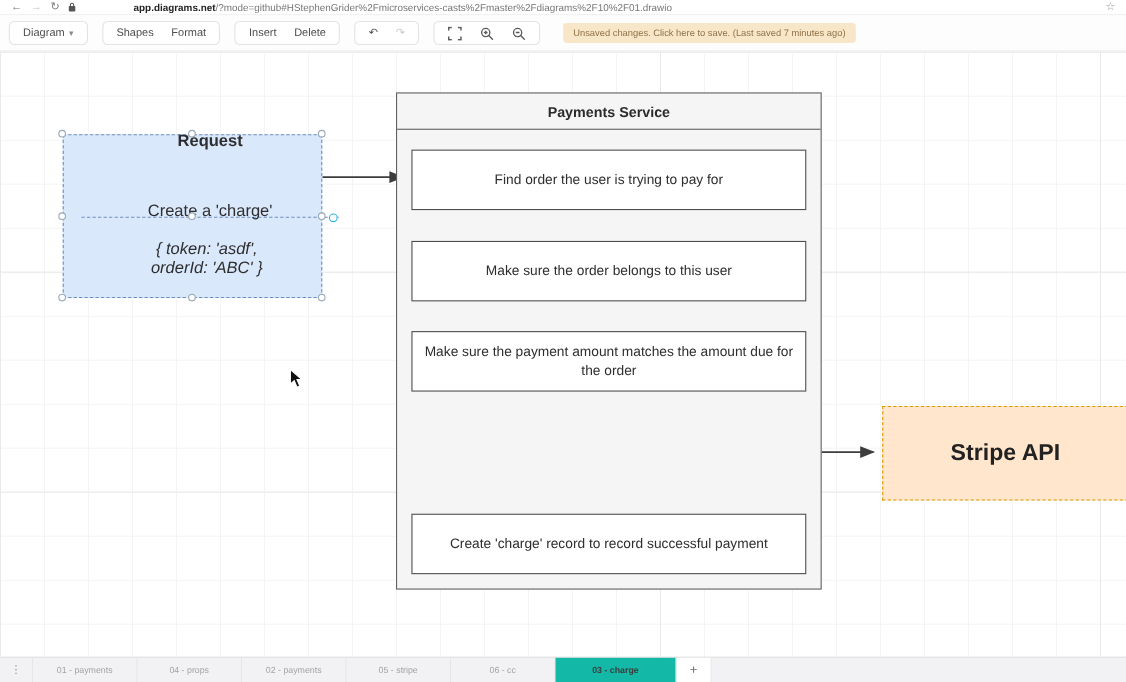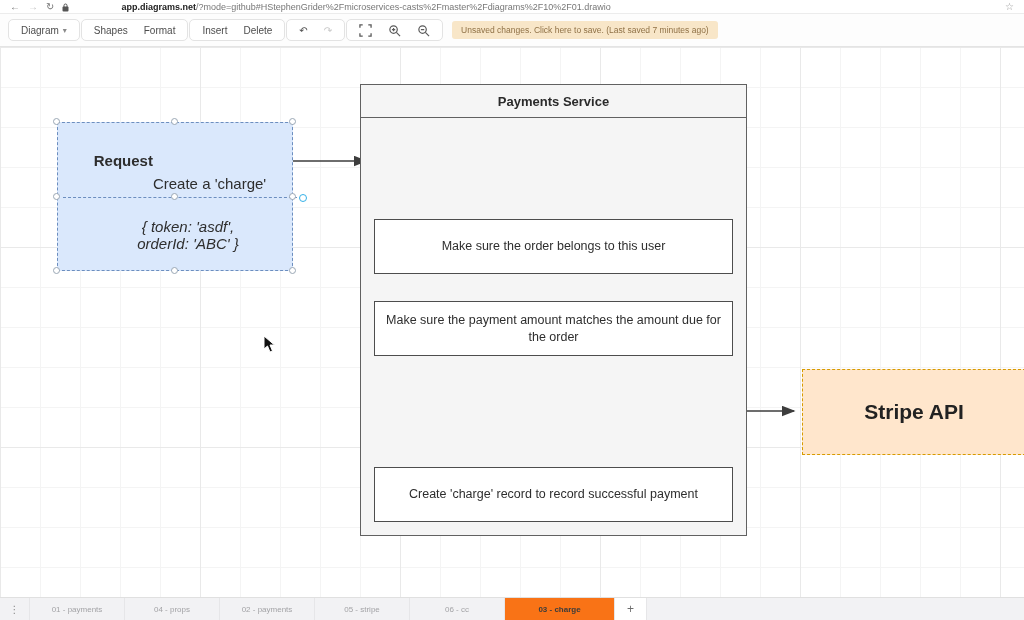--- a/index.html
+++ b/index.html
@@ -13,21 +13,21 @@
   .nav-ico { color:#757575; font-size:10px; line-height:10px; }
   .nav-ico.dim { color:#c4c4c4; }
   .lock-icon { width:7px; height:9px; display:inline-block; }
   .url { font-size:9px; color:#777; white-space:nowrap; overflow:hidden; }
   .url b { color:#222; font-weight:700;margin-left:44px; }
   .star { margin-left:auto; color:#9a9a9a; font-size:10px; }
 
   
   .toolbar { position:absolute; left:0; top:14px; width:1024px; height:33px;
     background:#fdfdfd; border-bottom:1px solid #e4e4e4;
-    display:flex; align-items:center; gap:1px; padding:0 8px; }
+    display:flex; align-items:center; gap:13px; padding:0 8px; }
   .tb-group { display:flex; align-items:center; border:1px solid #e3e3e3;
     border-radius:5px; background:#fff; height:22px; padding:0 4px; }
   .tb-btn { font-size:10px; color:#4d4d4d; padding:3px 8px; white-space:nowrap;
     display:flex; align-items:center; gap:4px; cursor:default; }
   .tb-btn .chev { font-size:8px; color:#8a8a8a; }
   .tb-btn.disabled { color:#c9c9c9; }
   .tb-icon { width:13px; height:13px; display:block; }
   .notif { margin-left:8px; background:var(--notification_bg,#f8e6c8);
     color:var(--notification_text,#8f7146); font-size:8.5px;
     padding:4px 9px; border-radius:3px; white-space:nowrap; }
@@ -42,22 +42,22 @@
       linear-gradient(90deg, #f4f4f4 1px, transparent 1px);
     background-size:200px 200px,200px 200px,40px 40px,40px 40px; }
 
   .shape { position:absolute; display:flex; align-items:center;
     justify-content:center; text-align:center; color:#2e2e2e; }
 
   
   .request-group { left:57px; top:75px; width:236px; height:149px;
     background:var(--request_fill,#dae8fc);
     border:1.5px dashed var(--request_border,#6c8ebf); }
-  .request-top { position:absolute; left:5px; top:0; width:100%; height:75px;
-    display:flex; align-items:center; justify-content:center;
+  .request-top { position:absolute; left:16px; top:0; width:100%; height:75px;
+    display:flex; flex-direction:column; align-items:center; justify-content:center;
     border-bottom:1.5px dashed var(--request_border,#6c8ebf); }
   .request-title { font-size:15px; font-weight:700; }
   .request-sub { font-size:15px;margin-top:46px; }
   .request-bottom { position:absolute; left:0; top:76px; width:100%; height:72px;
     display:flex; flex-direction:column; align-items:center; justify-content:center;
     font-style:italic; font-size:15px;margin-left:13px; }
 
   .handle { position:absolute; width:7px; height:7px; border-radius:50%;
     background:#fff; border:1px solid #9aa7b5; }
   .rotate-handle { position:absolute; width:8px; height:8px; border-radius:50%;
@@ -90,21 +90,21 @@
 
   
   .footer { position:absolute; left:0; top:597px; width:1024px; height:23px;
     background:#f2f2f4; border-top:1px solid #e0e0e0;
     display:flex; align-items:stretch; }
   .pages-menu { width:30px; display:flex; align-items:center; justify-content:center;
     color:#8a8a8a; font-size:10px; border-right:1px solid #e6e6e8; }
   .tab { width:95px; display:flex; align-items:center; justify-content:center;
     font-size:8px; color:#a3a3a6; border-right:1px solid #e6e6e8;
     white-space:nowrap; cursor:default; }
-  .tab.active { width:110px; background:#f97316; color:#3c3c3c; font-weight:700; }
+  .tab.active { width:110px; background:#14b8a6; color:#3c3c3c; font-weight:700; }
   .add-tab { width:32px; display:flex; align-items:center; justify-content:center;
     font-size:12px; color:#6d6d6d; border-right:1px solid #e6e6e8; background:#fff; }
 </style>
 </head>
 <body>
 
 <div class="navbar">
   <span class="nav-ico">←</span>
   <span class="nav-ico dim">→</span>
   <span class="nav-ico">↻</span>
@@ -171,20 +171,21 @@
     <path d="M553.5,145 L553.5,164" stroke="#3d3d3d" stroke-width="1.5" marker-end="url(#arw)"></path>
     <path d="M553.5,228 L553.5,247" stroke="#3d3d3d" stroke-width="1.5" marker-end="url(#arw)"></path>
     <path d="M553.5,310 L553.5,329" stroke="#3d3d3d" stroke-width="1.5" marker-end="url(#arw)"></path>
     <path d="M553.5,393 L553.5,412" stroke="#3d3d3d" stroke-width="1.5" marker-end="url(#arw)"></path>
     <path d="M734,364 L794,364" stroke="#3d3d3d" stroke-width="1.5" marker-end="url(#arw)"></path>
   </svg>
 
   <div class="shape container-box">
     <div class="container-title">Payments Service</div>
   </div>
+  <div class="shape step" style="top:89px">Find order the user is trying to pay for</div>
   <div class="shape step" style="top:172px">Make sure the order belongs to this user</div>
   <div class="shape step" style="top:254px">Make sure the payment amount matches the amount due for the order</div>
   <div class="shape step" style="top:420px">Create 'charge' record to record successful payment</div>
 
   <div class="shape request-group">
     <div class="request-top">
       <div class="request-title">Request</div>
       <div class="request-sub">Create a 'charge'</div>
     </div>
     <div class="request-bottom">

